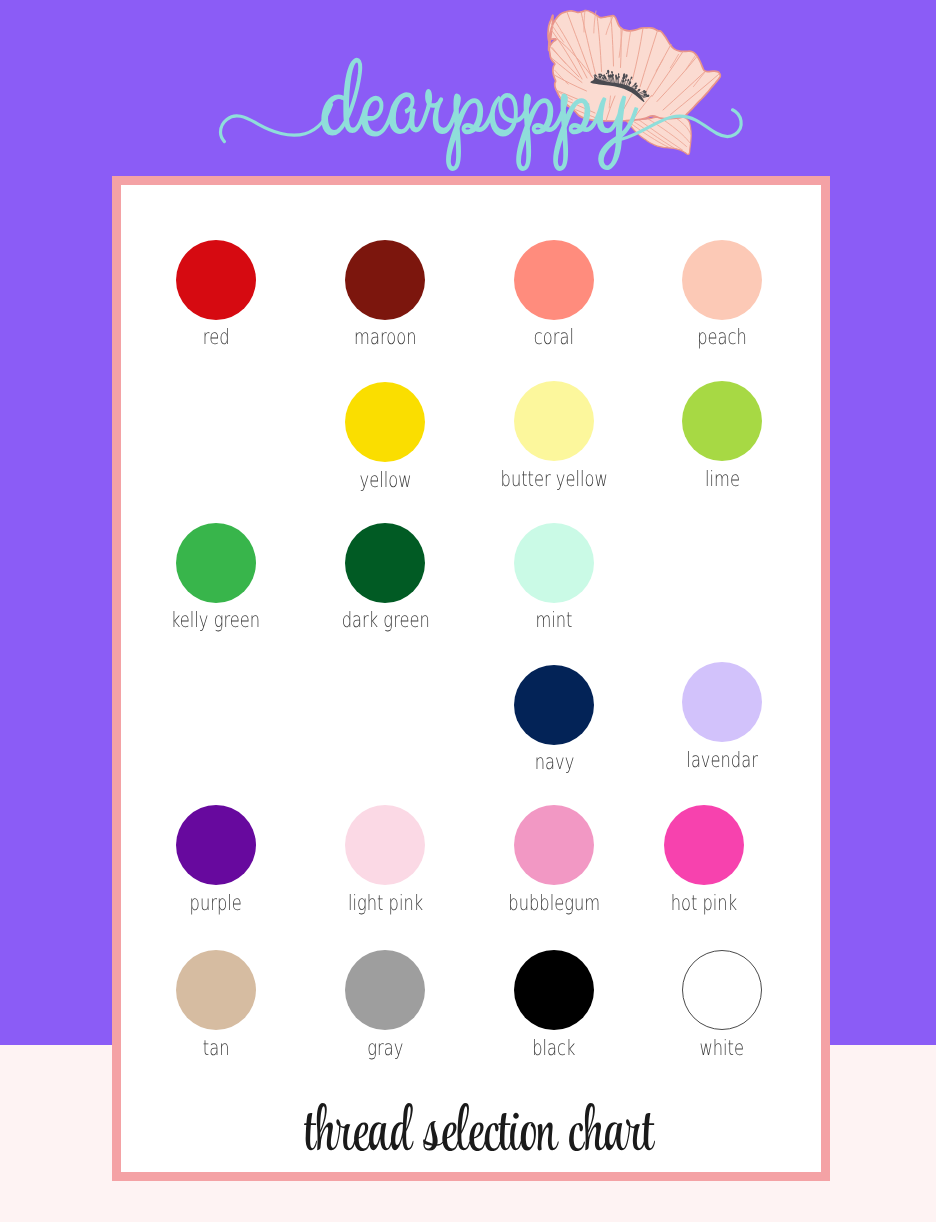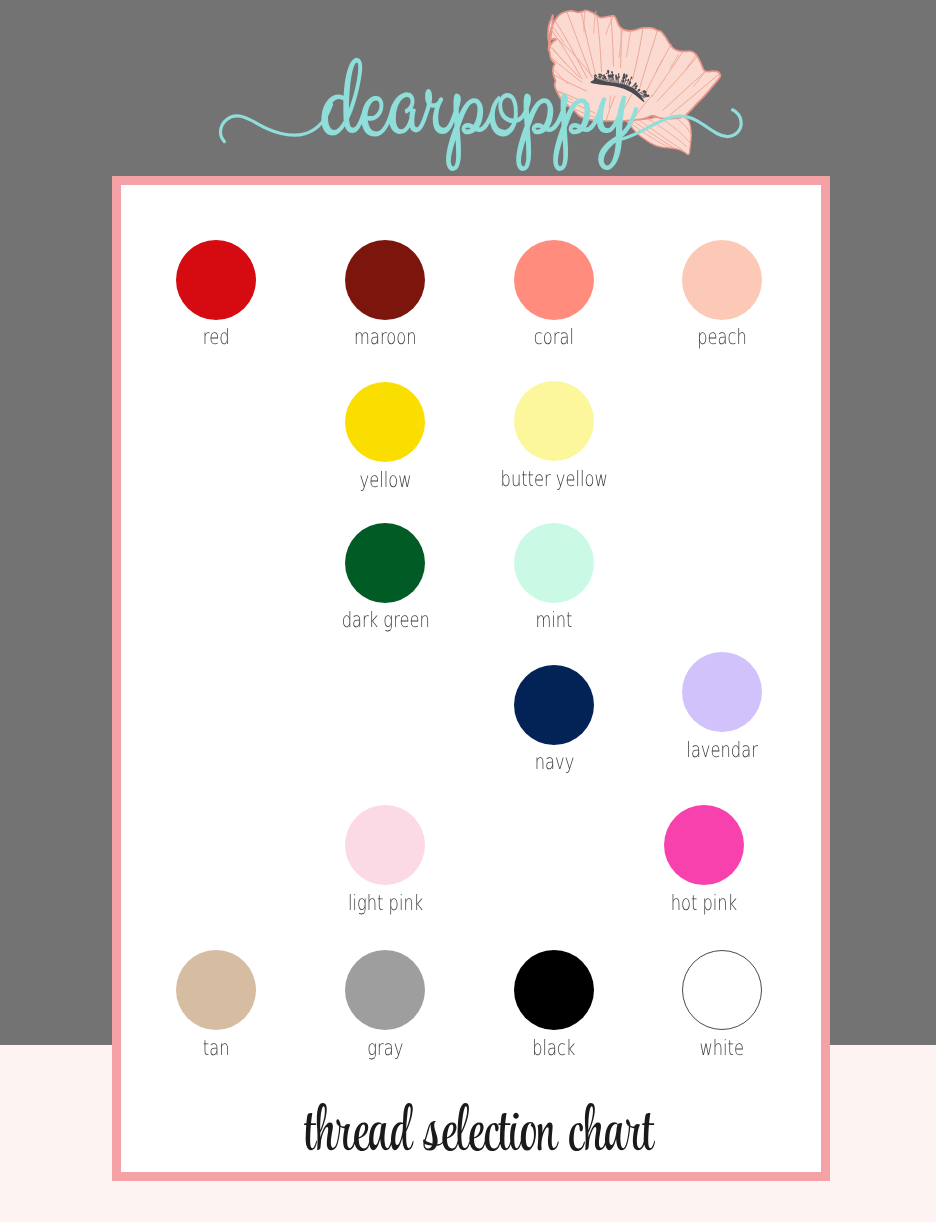--- a/index.html
+++ b/index.html
@@ -1,18 +1,18 @@
 <!DOCTYPE html>
 <html><head>
 <meta charset="utf-8">
 <style>
 html,body{margin:0;padding:0;}
 body{width:936px;height:1222px;background:#FEF3F3;overflow:hidden;font-family:"DejaVu Sans",sans-serif;
   -webkit-font-smoothing:antialiased;text-rendering:geometricPrecision;}
-#page{position:relative;width:936px;height:1045px;background:#737373;}
+#page{position:relative;width:936px;height:1045px;background:#8b5cf6;}
 #logo{position:absolute;left:0;top:0;width:936px;height:176px;}
 #card{position:absolute;left:112px;top:176px;width:718px;height:1005px;
   box-sizing:border-box;border:9px solid #F4A2A5;background:#FFFFFF;}
 #grid{position:absolute;left:0;top:0;right:0;bottom:0;}
 .cell{position:absolute;width:140px;text-align:center;}
 .sw{width:80px;height:80px;border-radius:50%;margin:0 auto;box-sizing:border-box;}
 .lbl{margin-top:5.5px;font-size:21px;line-height:24px;color:#3A3A3A;font-weight:300;
   white-space:nowrap;display:inline-block;transform:scaleX(.775);}
 #titlewrap{position:absolute;left:8px;top:918px;width:100%;text-align:center;}
 </style>
@@ -201,39 +201,55 @@
       <div class="lbl">peach</div>
     </div>
     <div class="cell" style="left:194.3px;top:197px">
       <div class="sw" style="background: rgb(250, 222, 0);"></div>
       <div class="lbl">yellow</div>
     </div>
     <div class="cell" style="left:363.2px;top:196.4px">
       <div class="sw" style="background: rgb(252, 247, 156);"></div>
       <div class="lbl">butter yellow</div>
     </div>
+    <div class="cell" style="left:531.1px;top:196.4px">
+      <div class="sw" style="background: rgb(167, 217, 68);"></div>
+      <div class="lbl">lime</div>
+    </div>
+    <div class="cell" style="left:24.8px;top:337.8px">
+      <div class="sw" style="background: rgb(56, 181, 75);"></div>
+      <div class="lbl">kelly green</div>
+    </div>
     <div class="cell" style="left:194.3px;top:337.8px">
       <div class="sw" style="background: rgb(1, 91, 36);"></div>
       <div class="lbl">dark green</div>
     </div>
     <div class="cell" style="left:363.2px;top:337.8px">
       <div class="sw" style="background: rgb(202, 250, 230);"></div>
       <div class="lbl">mint</div>
     </div>
     <div class="cell" style="left:363.2px;top:479.8px">
       <div class="sw" style="background: rgb(3, 35, 87);"></div>
       <div class="lbl">navy</div>
     </div>
-    <div class="cell" style="left:531.1px;top:467px">
+    <div class="cell" style="left:531.1px;top:477px">
       <div class="sw" style="background: rgb(210, 194, 251);"></div>
       <div class="lbl">lavendar</div>
+    </div>
+    <div class="cell" style="left:24.8px;top:620.1px">
+      <div class="sw" style="background: rgb(103, 9, 158);"></div>
+      <div class="lbl">purple</div>
     </div>
     <div class="cell" style="left:194.3px;top:620.1px">
       <div class="sw" style="background: rgb(251, 217, 229);"></div>
       <div class="lbl">light pink</div>
+    </div>
+    <div class="cell" style="left:363.2px;top:620.1px">
+      <div class="sw" style="background: rgb(242, 152, 196);"></div>
+      <div class="lbl">bubblegum</div>
     </div>
     <div class="cell" style="left:513px;top:620.1px">
       <div class="sw" style="background: rgb(247, 66, 174);"></div>
       <div class="lbl">hot pink</div>
     </div>
     <div class="cell" style="left:24.8px;top:765.3px">
       <div class="sw" style="background: rgb(214, 188, 161);"></div>
       <div class="lbl">tan</div>
     </div>
     <div class="cell" style="left:194.3px;top:765.3px">

